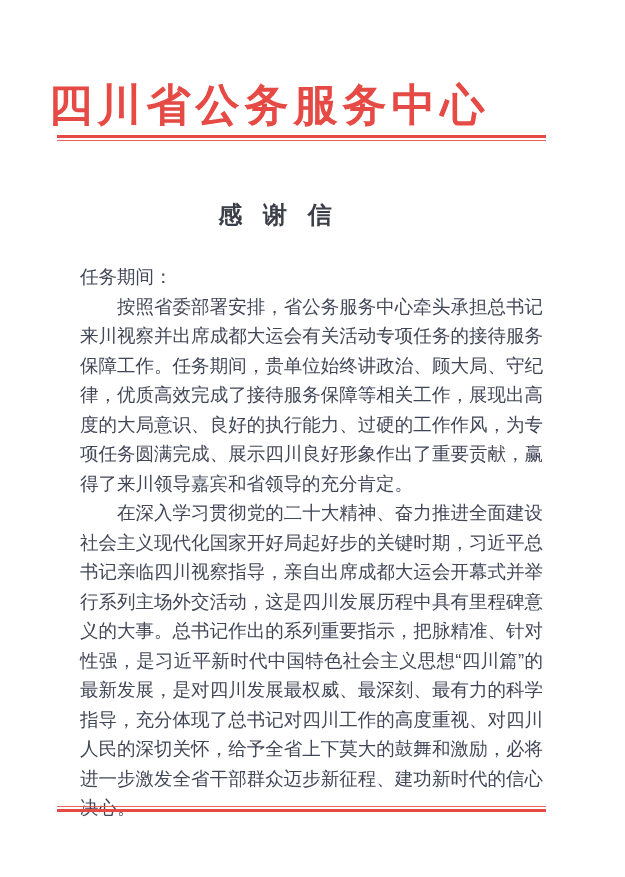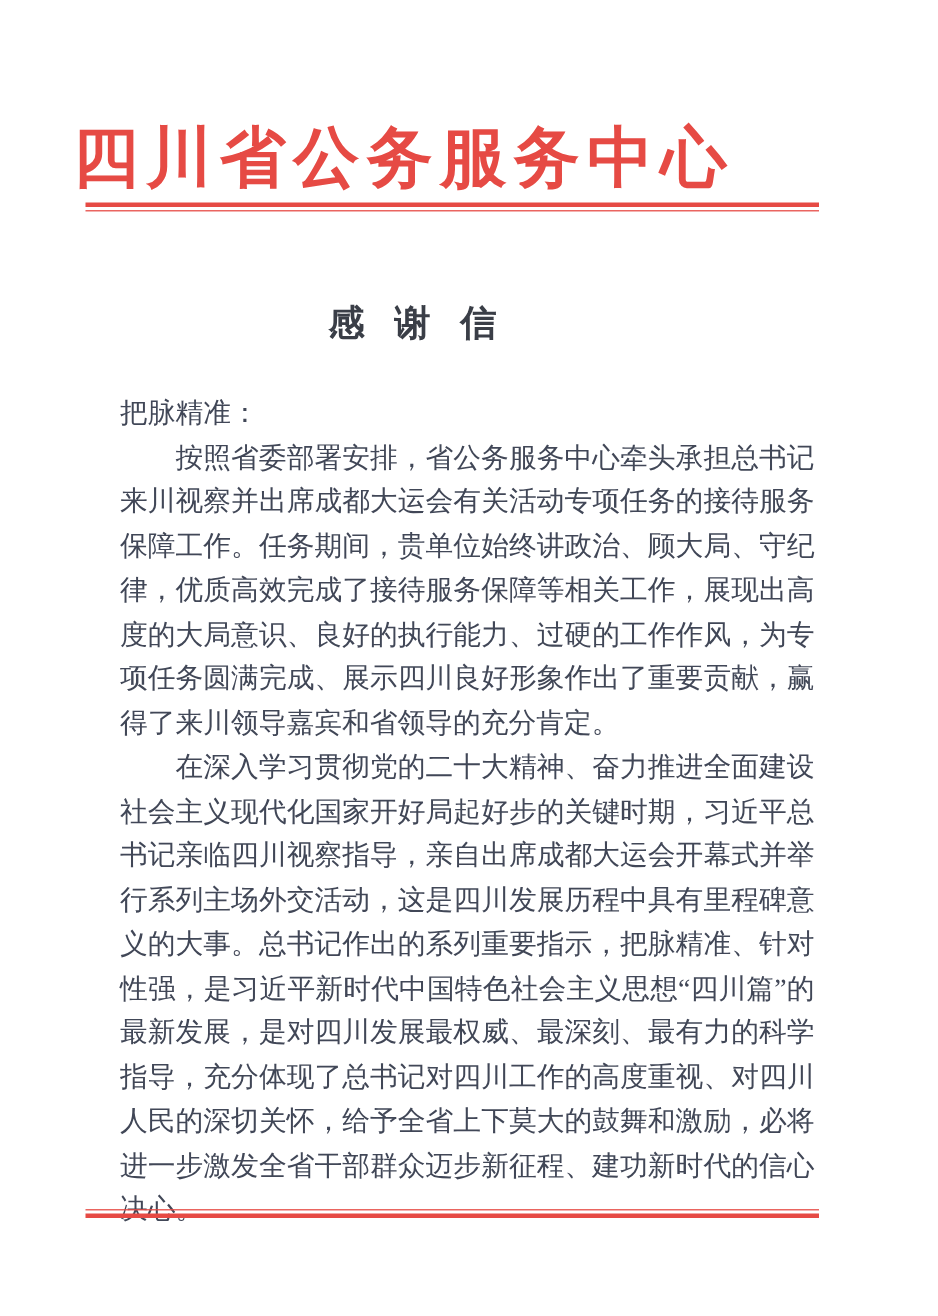--- a/index.html
+++ b/index.html
@@ -11,21 +11,21 @@
     margin:0;
     padding:0;
     background:#ffffff;
   }
   .page{
     position:relative;
     width:546px;
     height:877px;
     background:#ffffff;
     overflow:hidden;
-    font-family:Liberation Serif, serif;
+    font-family:Liberation Sans, sans-serif;
     border-radius:27px;
   }
   
   .letterhead{
     position:absolute;
     top:76px;
     left:0;
     right:8px;
     margin:0;
     text-align:center;
@@ -107,21 +107,21 @@
 
   <div class="rule rule-header">
     <div class="thick"></div>
     <div class="gap"></div>
     <div class="thin"></div>
   </div>
 
   <h2 class="letter-title">感 谢 信</h2>
 
   <div class="body-block">
-    <p class="salutation">把脉精准：</p>
+    <p class="salutation">任务期间：</p>
     <p class="paragraph">按照省委部署安排，省公务服务中心牵头承担总书记来川视察并出席成都大运会有关活动专项任务的接待服务保障工作。任务期间，贵单位始终讲政治、顾大局、守纪律，优质高效完成了接待服务保障等相关工作，展现出高度的大局意识、良好的执行能力、过硬的工作作风，为专项任务圆满完成、展示四川良好形象作出了重要贡献，赢得了来川领导嘉宾和省领导的充分肯定。</p>
     <p class="paragraph">在深入学习贯彻党的二十大精神、奋力推进全面建设社会主义现代化国家开好局起好步的关键时期，习近平总书记亲临四川视察指导，亲自出席成都大运会开幕式并举行系列主场外交活动，这是四川发展历程中具有里程碑意义的大事。总书记作出的系列重要指示，把脉精准、针对性强，是习近平新时代中国特色社会主义思想“四川篇”的最新发展，是对四川发展最权威、最深刻、最有力的科学指导，充分体现了总书记对四川工作的高度重视、对四川人民的深切关怀，给予全省上下莫大的鼓舞和激励，必将进一步激发全省干部群众迈步新征程、建功新时代的信心决心。</p>
   </div>
 
   <div class="rule rule-footer">
     <div class="thin"></div>
     <div class="gap"></div>
     <div class="thick"></div>
   </div>
 

